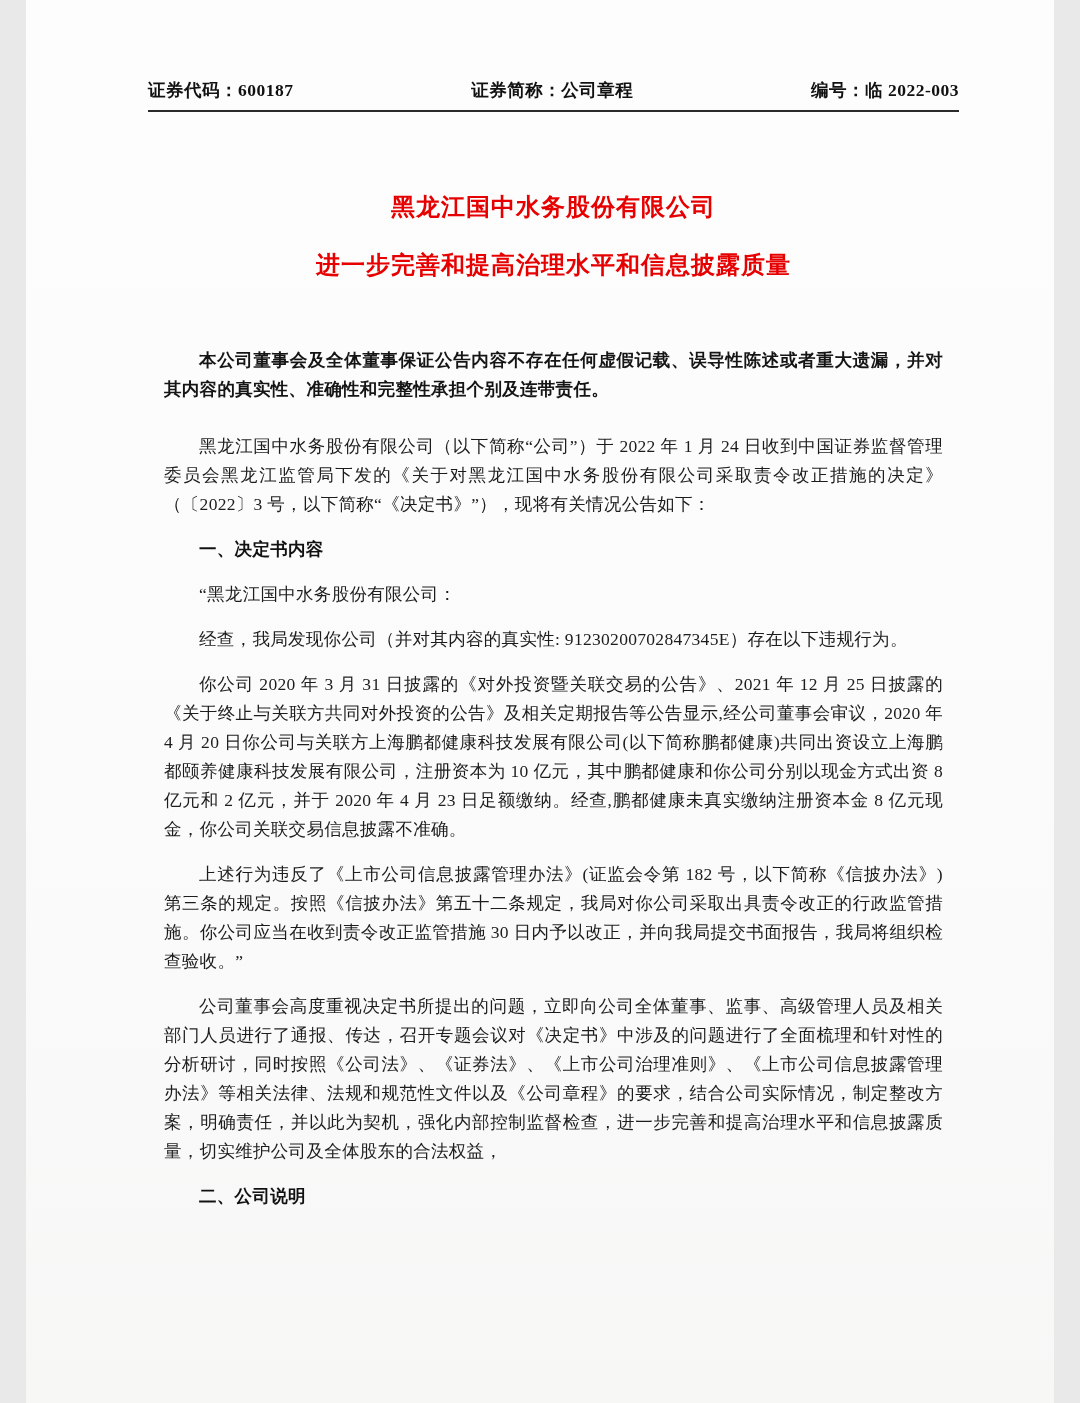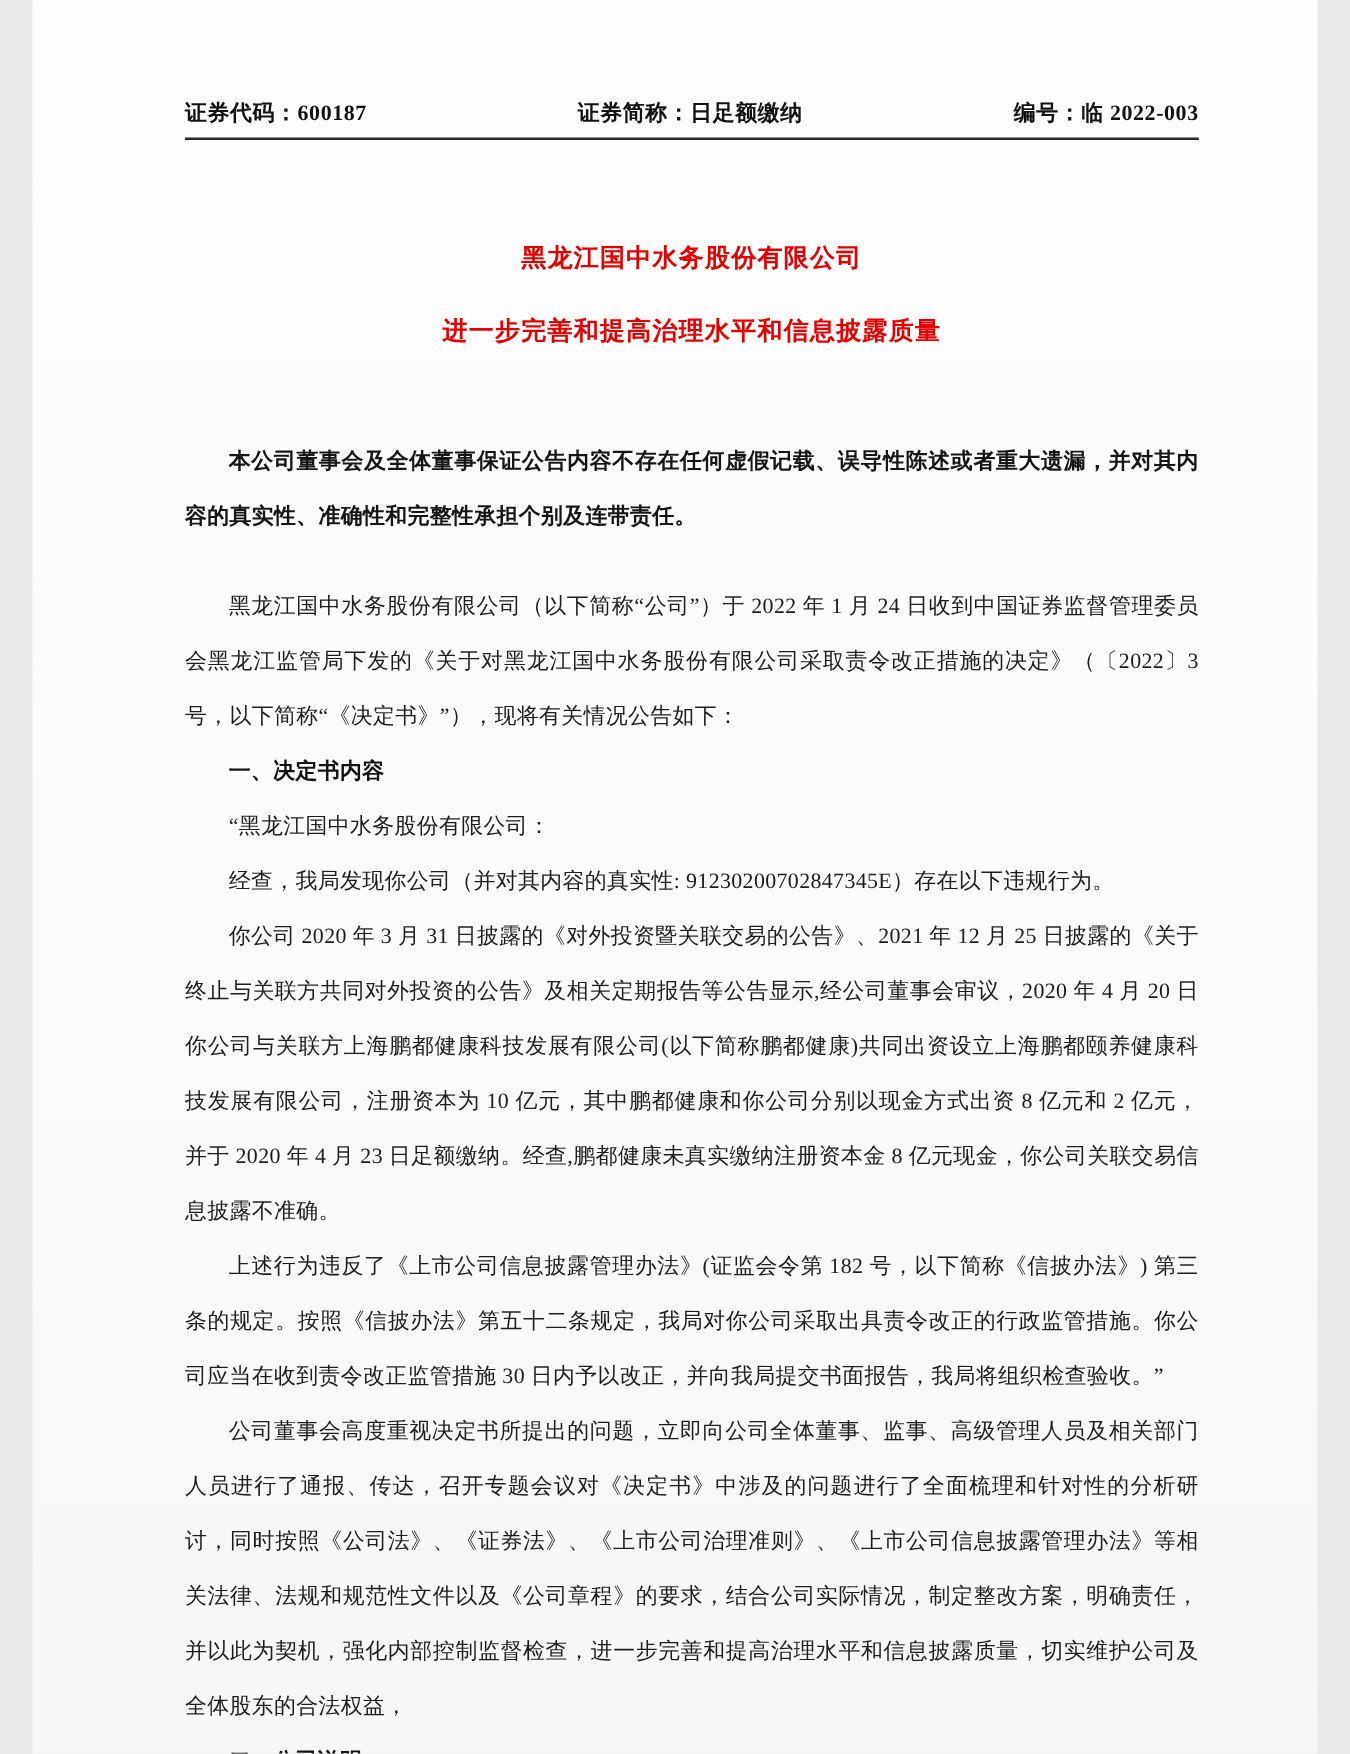--- a/index.html
+++ b/index.html
@@ -30,48 +30,48 @@
     border-bottom: 2px solid #2a2a2a;
     letter-spacing: 0.5px;
   }
   .titles {
     margin-top: 66px;
     margin-bottom: 52px;
   }
   .doc-title {
     margin: 0;
     text-align: center;
-    font-size: 20px;
+    font-size: 24px;
     font-weight: bold;
     color: #e60000;
     line-height: 58px;
     letter-spacing: 1px;
   }
   .body-text {
     font-size: 17.5px;
     text-align: justify;
     letter-spacing: 0.3px;
   }
   .para {
-    margin: 0;
-    line-height: 44px;
+    margin: 16px;
+    line-height: 29px;
     text-indent: 2em;
   }
   .para.bold { font-weight: bold; color: #151515; }
   .para.spaced-after { margin-bottom: 28px; }
   .para.heading { font-weight: bold; color: #111; }
 </style>
 </head>
 <body>
 
 <div class="page">
 
   <header class="doc-header">
     <span>证券代码：600187</span>
-    <span>证券简称：日足额缴纳</span>
+    <span>证券简称：公司章程</span>
     <span>编号：临 2022-003</span>
   </header>
 
   <div class="titles">
     <h1 class="doc-title">黑龙江国中水务股份有限公司</h1>
     <h1 class="doc-title">进一步完善和提高治理水平和信息披露质量</h1>
   </div>
 
   <div class="body-text">
     <p class="para bold spaced-after">本公司董事会及全体董事保证公告内容不存在任何虚假记载、误导性陈述或者重大遗漏，并对其内容的真实性、准确性和完整性承担个别及连带责任。</p>

